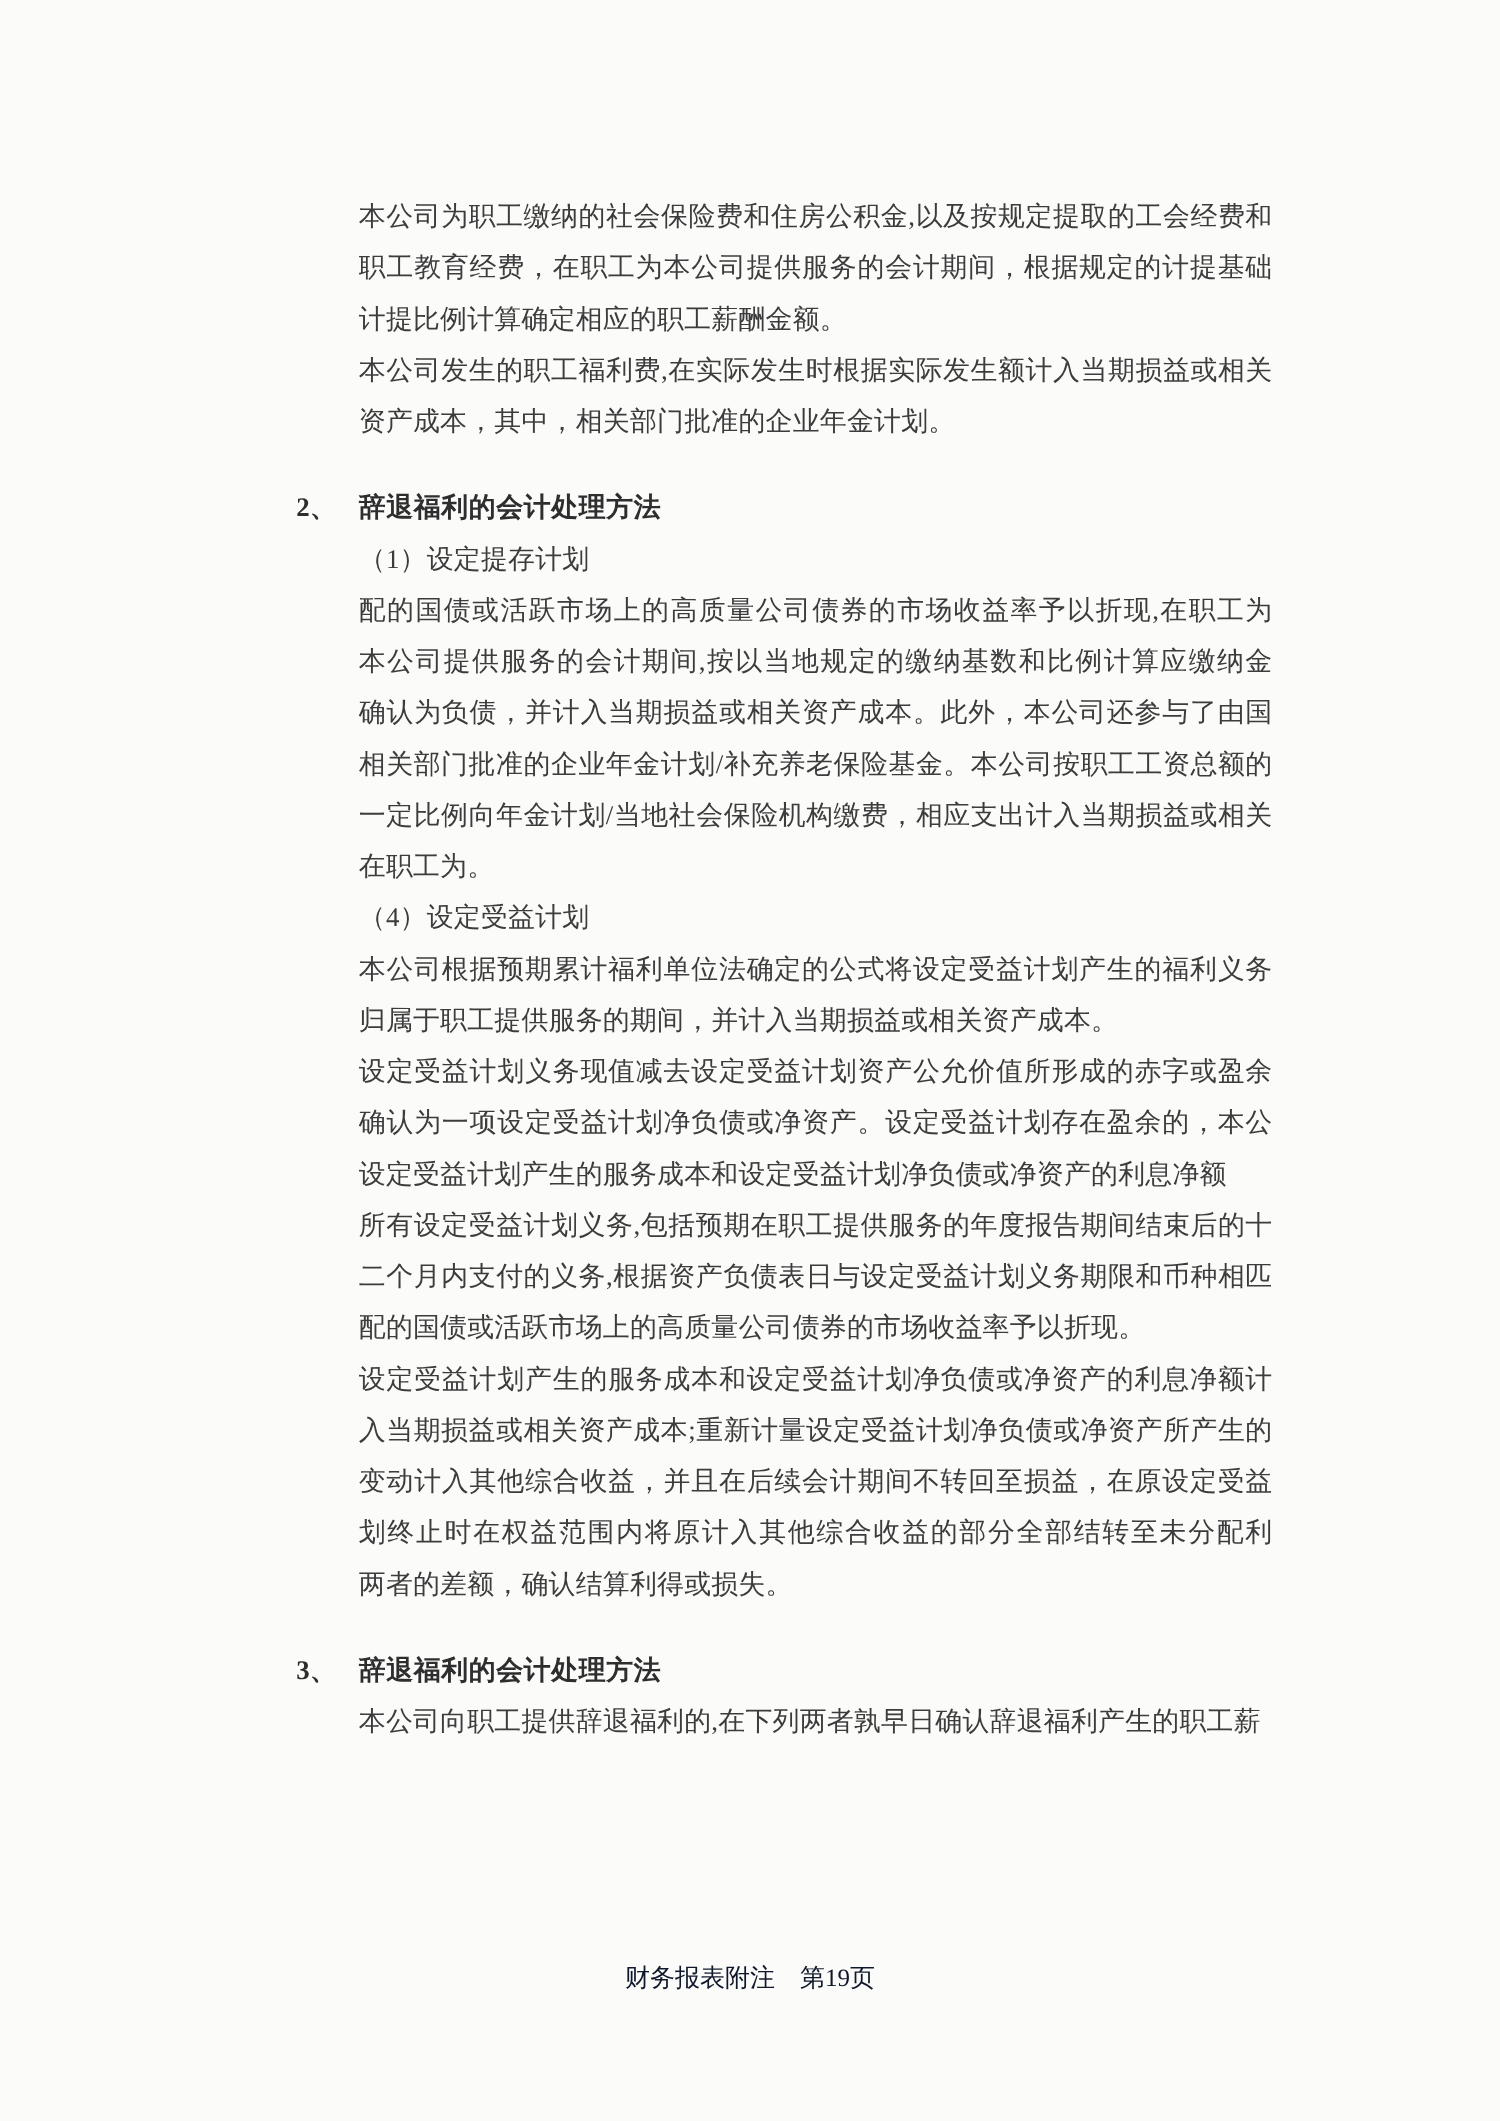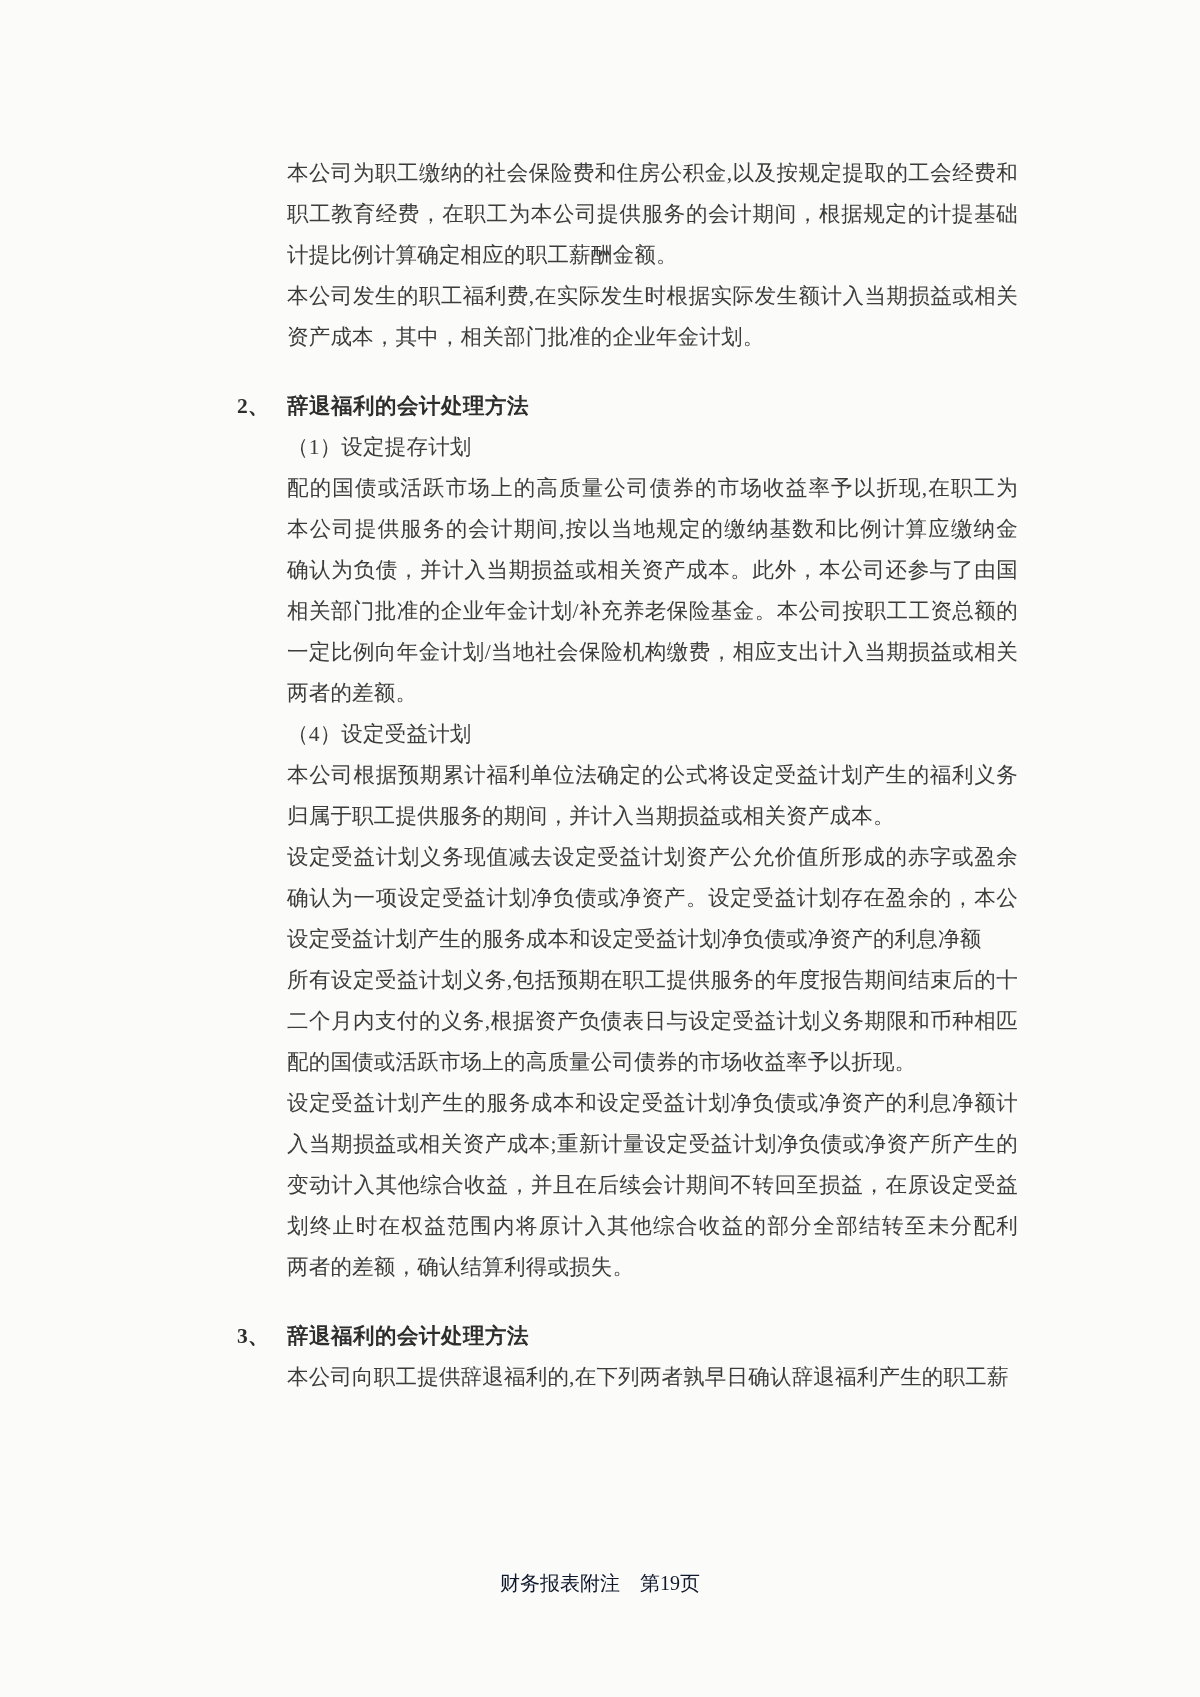--- a/index.html
+++ b/index.html
@@ -98,21 +98,21 @@
       <div class="section-body">
           <div class="para">
             <div class="line">（1）设定提存计划</div>
           </div>
           <div class="para">
             <div class="line fill">配的国债或活跃市场上的高质量公司债券的市场收益率予以折现,在职工为</div>
             <div class="line fill">本公司提供服务的会计期间,按以当地规定的缴纳基数和比例计算应缴纳金额，</div>
             <div class="line fill">确认为负债，并计入当期损益或相关资产成本。此外，本公司还参与了由国家</div>
             <div class="line fill">相关部门批准的企业年金计划/补充养老保险基金。本公司按职工工资总额的</div>
             <div class="line fill">一定比例向年金计划/当地社会保险机构缴费，相应支出计入当期损益或相关</div>
-            <div class="line">两者的差额。</div>
+            <div class="line">在职工为。</div>
           </div>
           <div class="para">
             <div class="line">（4）设定受益计划</div>
           </div>
           <div class="para">
             <div class="line fill">本公司根据预期累计福利单位法确定的公式将设定受益计划产生的福利义务</div>
             <div class="line">归属于职工提供服务的期间，并计入当期损益或相关资产成本。</div>
           </div>
           <div class="para">
             <div class="line fill">设定受益计划义务现值减去设定受益计划资产公允价值所形成的赤字或盈余</div>

